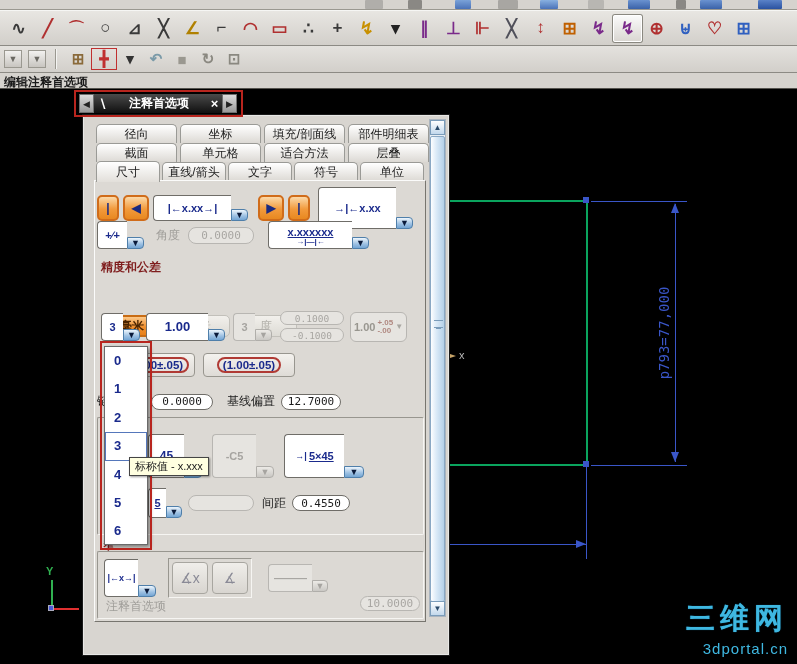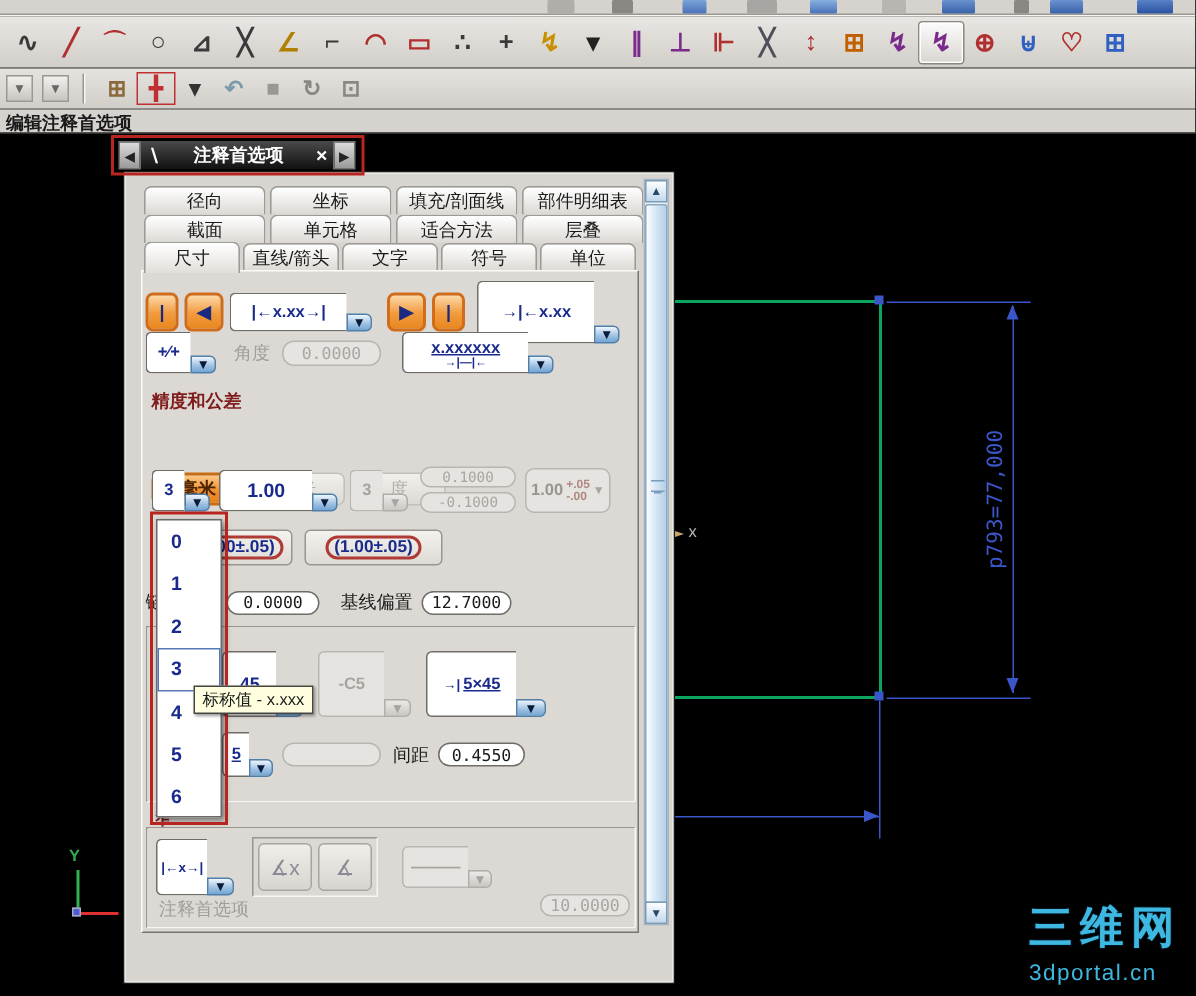--- a/index.html
+++ b/index.html
@@ -38,21 +38,21 @@
   .arr-dn   { position:absolute; width:0; height:0; border-left:4px solid transparent; border-right:4px solid transparent; border-top:10px solid #3a56c8; }
   .arr-rt   { position:absolute; width:0; height:0; border-top:4px solid transparent; border-bottom:4px solid transparent; border-left:10px solid #3a56c8; }
   #vdim-text { position:absolute; left:554px; top:236px; width:220px; text-align:center;
                transform:rotate(-90deg); color:#3a56c8; font-family:"DejaVu Sans Mono",monospace; font-size:14px; }
   #xaxis-arrow { position:absolute; left:447px; top:264px; width:0; height:0;
                  border-top:3px solid transparent; border-bottom:3px solid transparent; border-left:9px solid #c8a468; }
   #xaxis-label { position:absolute; left:459px; top:260px; color:#b8b8b8; font-size:11px; }
   #wcs-y-label { position:absolute; left:46px; top:476px; color:#30b050; font-size:11px; font-weight:bold; }
   #wm { position:absolute; left:686px; top:510px; color:#45c8f5; text-align:left; opacity:.92; }
   #wm .t1 { font-size:29px; font-weight:bold; letter-spacing:5px; text-shadow:0 0 1px #1a88b8; }
-  #wm .t2 { font-size:15px; letter-spacing:1px; margin-top:1px; }
+  #wm .t2 { font-size:15px; letter-spacing:1px; margin-top:1px;text-align:right; }
 
   
   #titlebar { left:78px; top:93px; width:160px; height:21px; z-index:20; display:flex; align-items:stretch;
               background:linear-gradient(#4a4a4a,#101010); border:1px solid #000; }
   .tbar-btn { width:15px; background:linear-gradient(#dcdcdc,#9a9a9a); color:#222; font-size:9px;
               display:flex; align-items:center; justify-content:center; border:1px solid #707070; }
   .tbar-ico { width:17px; color:#fff; font-size:12px; font-weight:bold; display:flex; align-items:center; justify-content:center; }
   .tbar-title { flex:1; color:#fff; font-size:12px; font-weight:bold; display:flex; align-items:center; justify-content:center; white-space:nowrap; }
   .tbar-x { width:15px; color:#fff; font-size:13px; font-weight:bold; display:flex; align-items:center; justify-content:center; }
   .redbox { position:absolute; border:2px solid #b8251e; pointer-events:none; }

